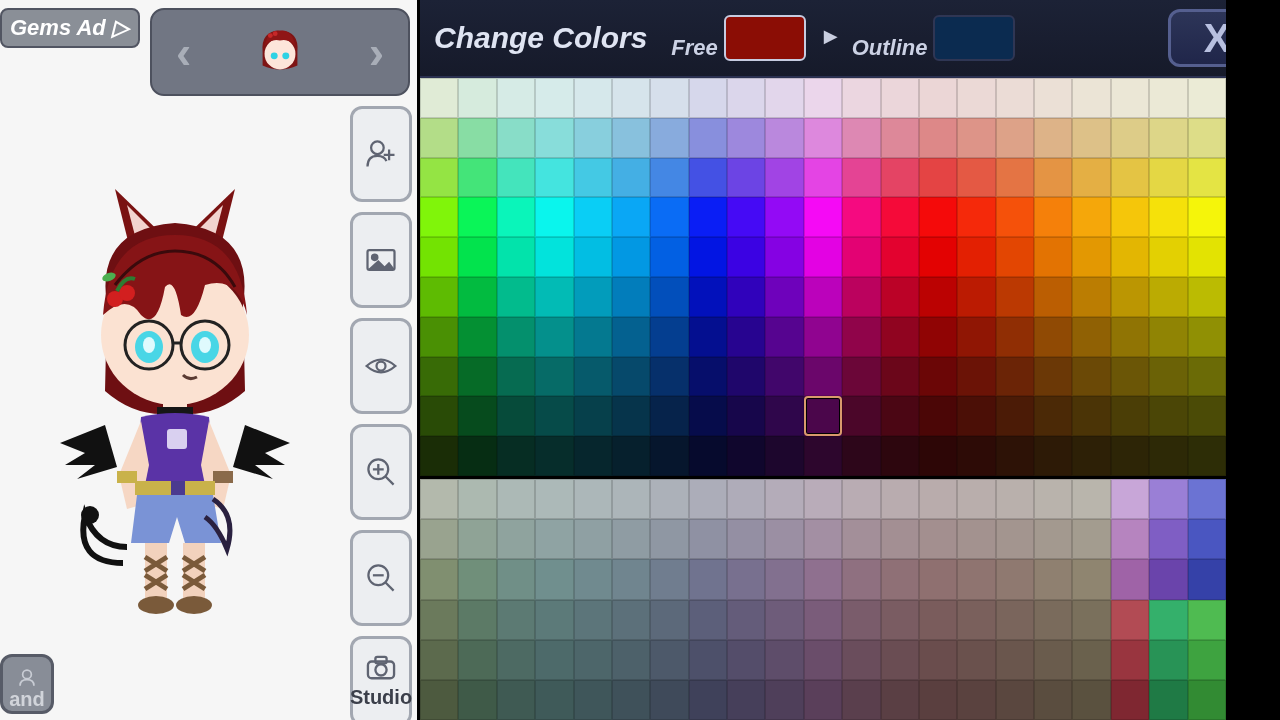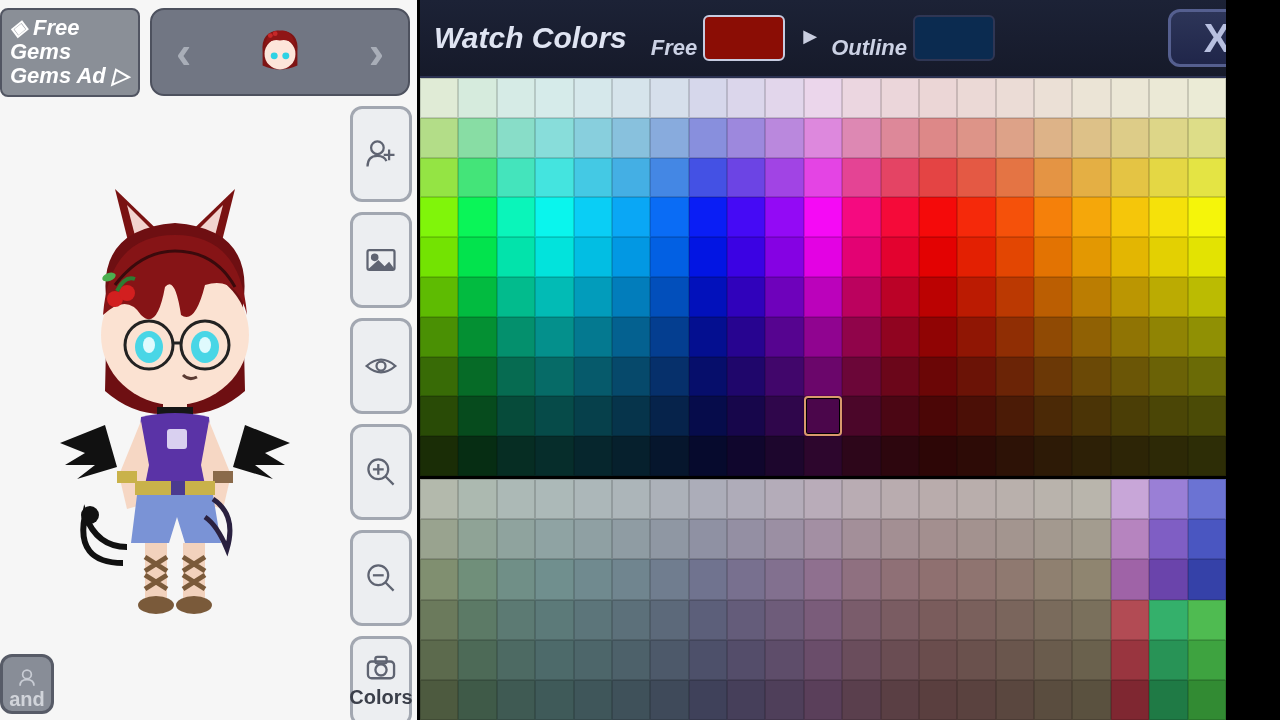--- a/index.html
+++ b/index.html
@@ -45,21 +45,20 @@
 .cell{border:0.5px solid rgba(0,0,0,0.15)}
 .selcell{position:absolute;border:2px solid #d99a6c;border-radius:4px;box-shadow:0 0 0 1px #000 inset;pointer-events:none}
 .blackcol{position:absolute;top:0;right:0;width:54px;height:720px;background:#000}
 </style>
 </head>
 <body>
 
 <div class="app">
   <div class="left">
     <div class="freegems">
-      <div><span>◈ </span><span>Free Gems</span></div>
       <div>Gems Ad ▷</div>
     </div>
 
     <div class="avatar-nav">
       <div class="arrow">‹</div>
       <div class="minihead">
         <svg viewBox="0 0 60 60">
           <path d="M12 30 Q10 8 30 8 Q50 8 48 30 L48 44 Q30 52 12 44 Z" fill="#7e1414"></path>
           <circle cx="30" cy="32" r="16" fill="#fde6da"></circle>
           <path d="M14 24 Q18 6 30 8 Q42 6 46 24 Q40 16 30 18 Q20 16 14 24" fill="#8f1616"></path>
@@ -106,21 +105,21 @@
             <path d="M25 25 L34 34"></path>
             <path d="M11 17 h12"></path>
           </svg>
         </div>
       <div class="tbtn studio">
         <svg viewBox="0 0 40 30" style="width:40px;height:28px">
             <rect x="6" y="8" width="28" height="18" rx="4"></rect>
             <rect x="14" y="3" width="12" height="7" rx="2"></rect>
             <circle cx="20" cy="17" r="6"></circle>
           </svg>
-        <span>Colors</span>
+        <span>Studio</span>
       </div>
     </div>
 
     <div class="charwrap">
       <svg viewBox="0 0 260 470">
 
         <path d="M78 398 Q30 398 40 350 Q52 382 82 382" fill="none" stroke="#111" stroke-width="6"></path>
         <circle cx="45" cy="350" r="9" fill="#111"></circle>
 
         <path d="M60 260 L15 278 L40 288 L20 300 L50 300 L32 314 L72 302 Z" fill="#111"></path>
@@ -188,21 +187,21 @@
           <circle cx="15" cy="9" r="5"></circle>
           <path d="M7 22 Q7 15 15 15 Q23 15 23 22"></path>
         </svg>
       <span>and</span>
     </div>
   </div>
 
   <div class="right">
     <div class="blackcol"></div>
     <div class="topbar">
-      <div class="title">Watch Colors</div>
+      <div class="title">Change Colors</div>
       <div class="slotwrap">
         <span class="slotlabel">Free</span>
         <div class="swatch main"></div>
       </div>
       <span class="tri">▶</span>
       <div class="slotwrap">
         <span class="slotlabel">Outline</span>
         <div class="swatch outline"></div>
       </div>
       <div class="closebtn">

